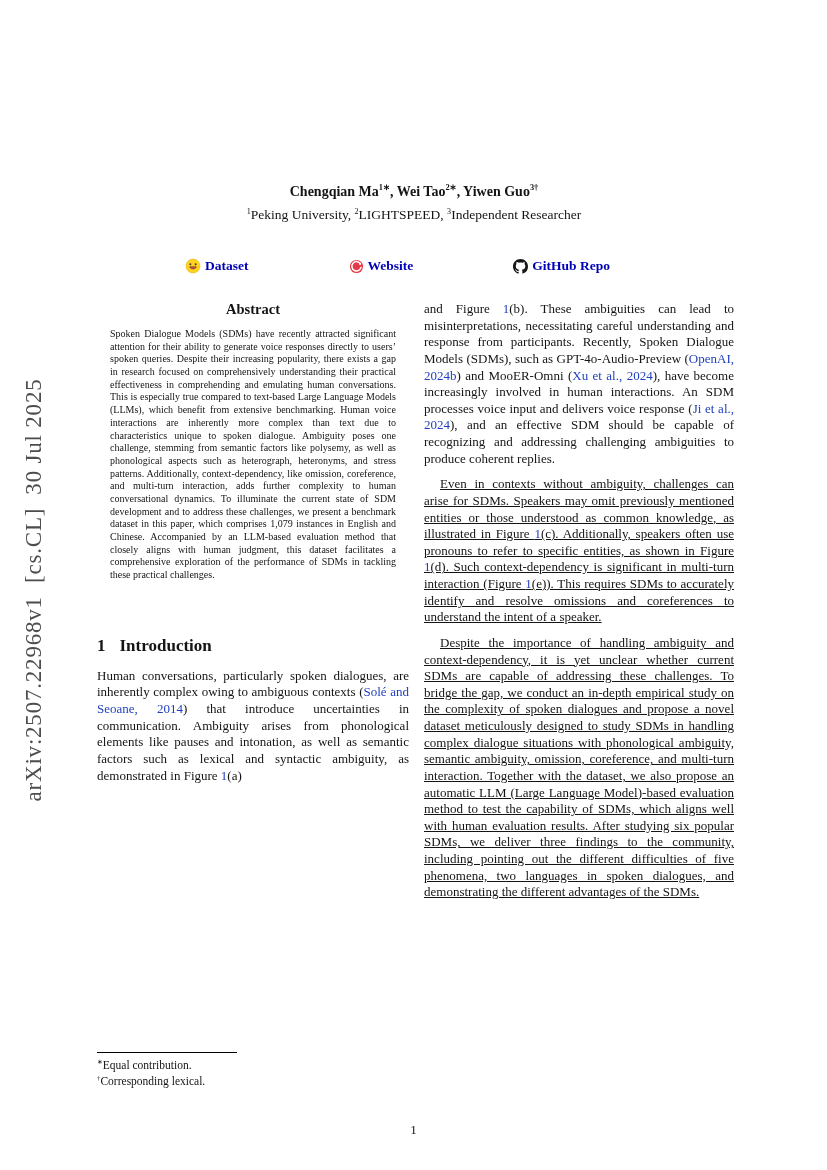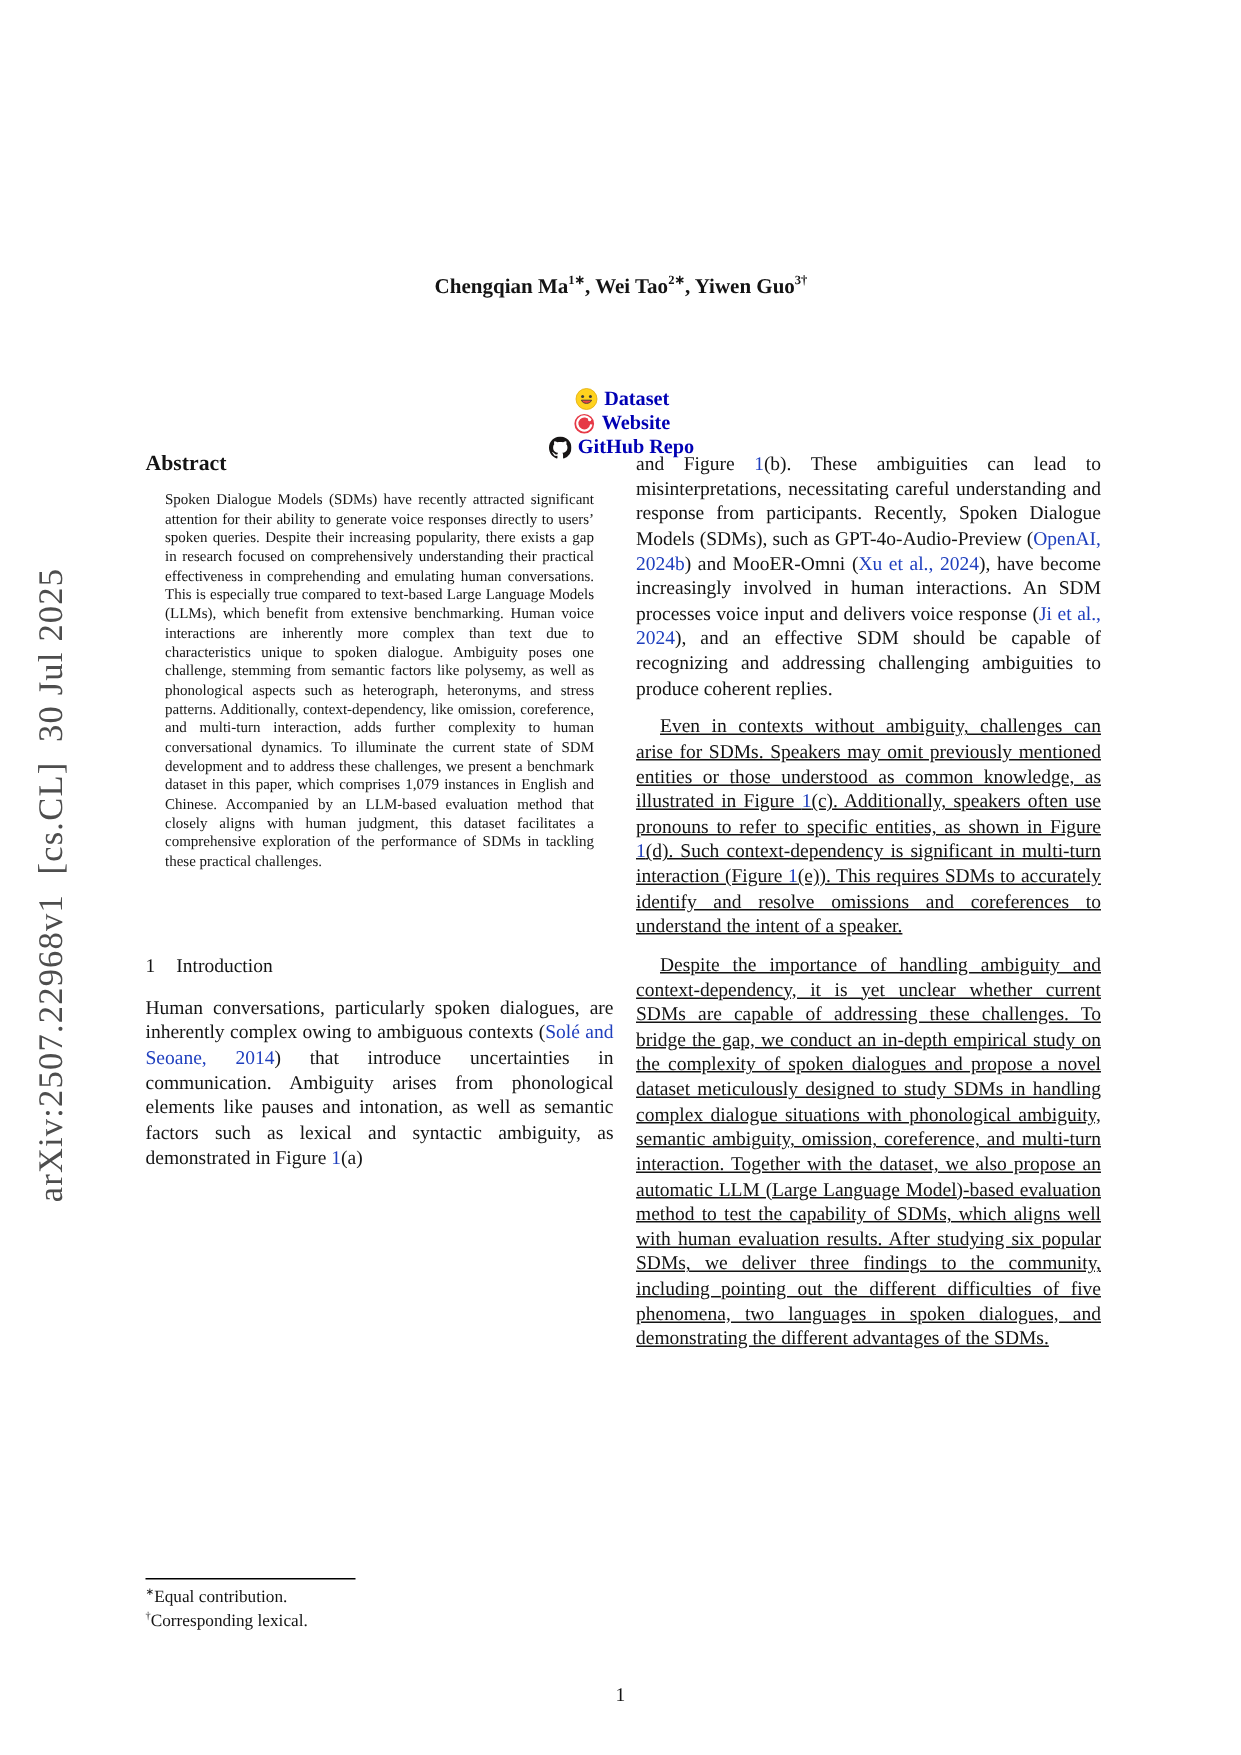--- a/index.html
+++ b/index.html
@@ -55,59 +55,58 @@
     left: 90px;
     width: 648px;
     text-align: center;
     font-family: "DejaVu Sans Mono", monospace;
     font-size: 12.5px;
     color: var(--email_blue, #2233cc);
   }
   .badges {
     position: absolute;
     top: 258px;
-    left: 202px;
+    left: 185px;
     width: 425px;
     display: flex;
     justify-content: space-between;
-    align-items: center;
-    flex-direction: column;
+    align-items: flex-start;
   }
   .badge {
     display: flex;
     align-items: center;
     gap: 4px;
     color: var(--badge_blue, #0000b4);
     font-weight: bold;
     font-size: 13.5px;
     cursor: pointer;
   }
   .badge svg { display: block; }
   .col-left {
     position: absolute;
     left: 97px;
     top: 301px;
     width: 312px;
   }
   .abstract-heading {
-    text-align: left;
+    text-align: center;
     font-weight: bold;
     font-size: 14.5px;
     margin-bottom: 10px;
   }
   .abstract-text {
     margin: 0 13px;
     font-size: 10px;
     line-height: 1.27;
     text-align: justify;
   }
   .section-heading {
     margin-top: 54px;
-    font-size: 13px;
-    font-weight: normal;
+    font-size: 17px;
+    font-weight: bold;
   }
   .section-heading .sec-num { margin-right: 14px; }
   .body-par {
     font-size: 13px;
     line-height: 1.28;
     text-align: justify;
     margin: 0 0 9px 0;
   }
   .col-left .body-par { margin-top: 12px; }
   .col-right {
@@ -145,20 +144,21 @@
 </head>
 <body>
 
 <div class="page">
 
   <div class="stamp">arXiv:2507.22968v1  [cs.CL]  30 Jul 2025</div>
 
 
   <div class="authors"><span>Chengqian Ma</span><span class="seg-sup">1∗</span><span>, Wei Tao</span><span class="seg-sup">2∗</span><span>, Yiwen Guo</span><span class="seg-sup">3†</span></div>
 
+  <div class="affils"><span class="seg-sup">1</span><span>Peking University, </span><span class="seg-sup">2</span><span>LIGHTSPEED, </span><span class="seg-sup">3</span><span>Independent Researcher</span></div>
 
 
   <div class="badges">
     <div class="badge">
       <span>
         <svg width="16" height="16" viewBox="0 0 16 16">
           <circle cx="8" cy="8" r="7" fill="#ffd21e" stroke="#e0a800" stroke-width="0.5"></circle>
           <circle cx="5.4" cy="6.3" r="1" fill="#3a3a3a"></circle>
           <circle cx="10.6" cy="6.3" r="1" fill="#3a3a3a"></circle>
           <path d="M4.6 8.8 C 5.6 11.6, 10.4 11.6, 11.4 8.8 Z" fill="#ef4444" stroke="#3a3a3a" stroke-width="0.6"></path>

